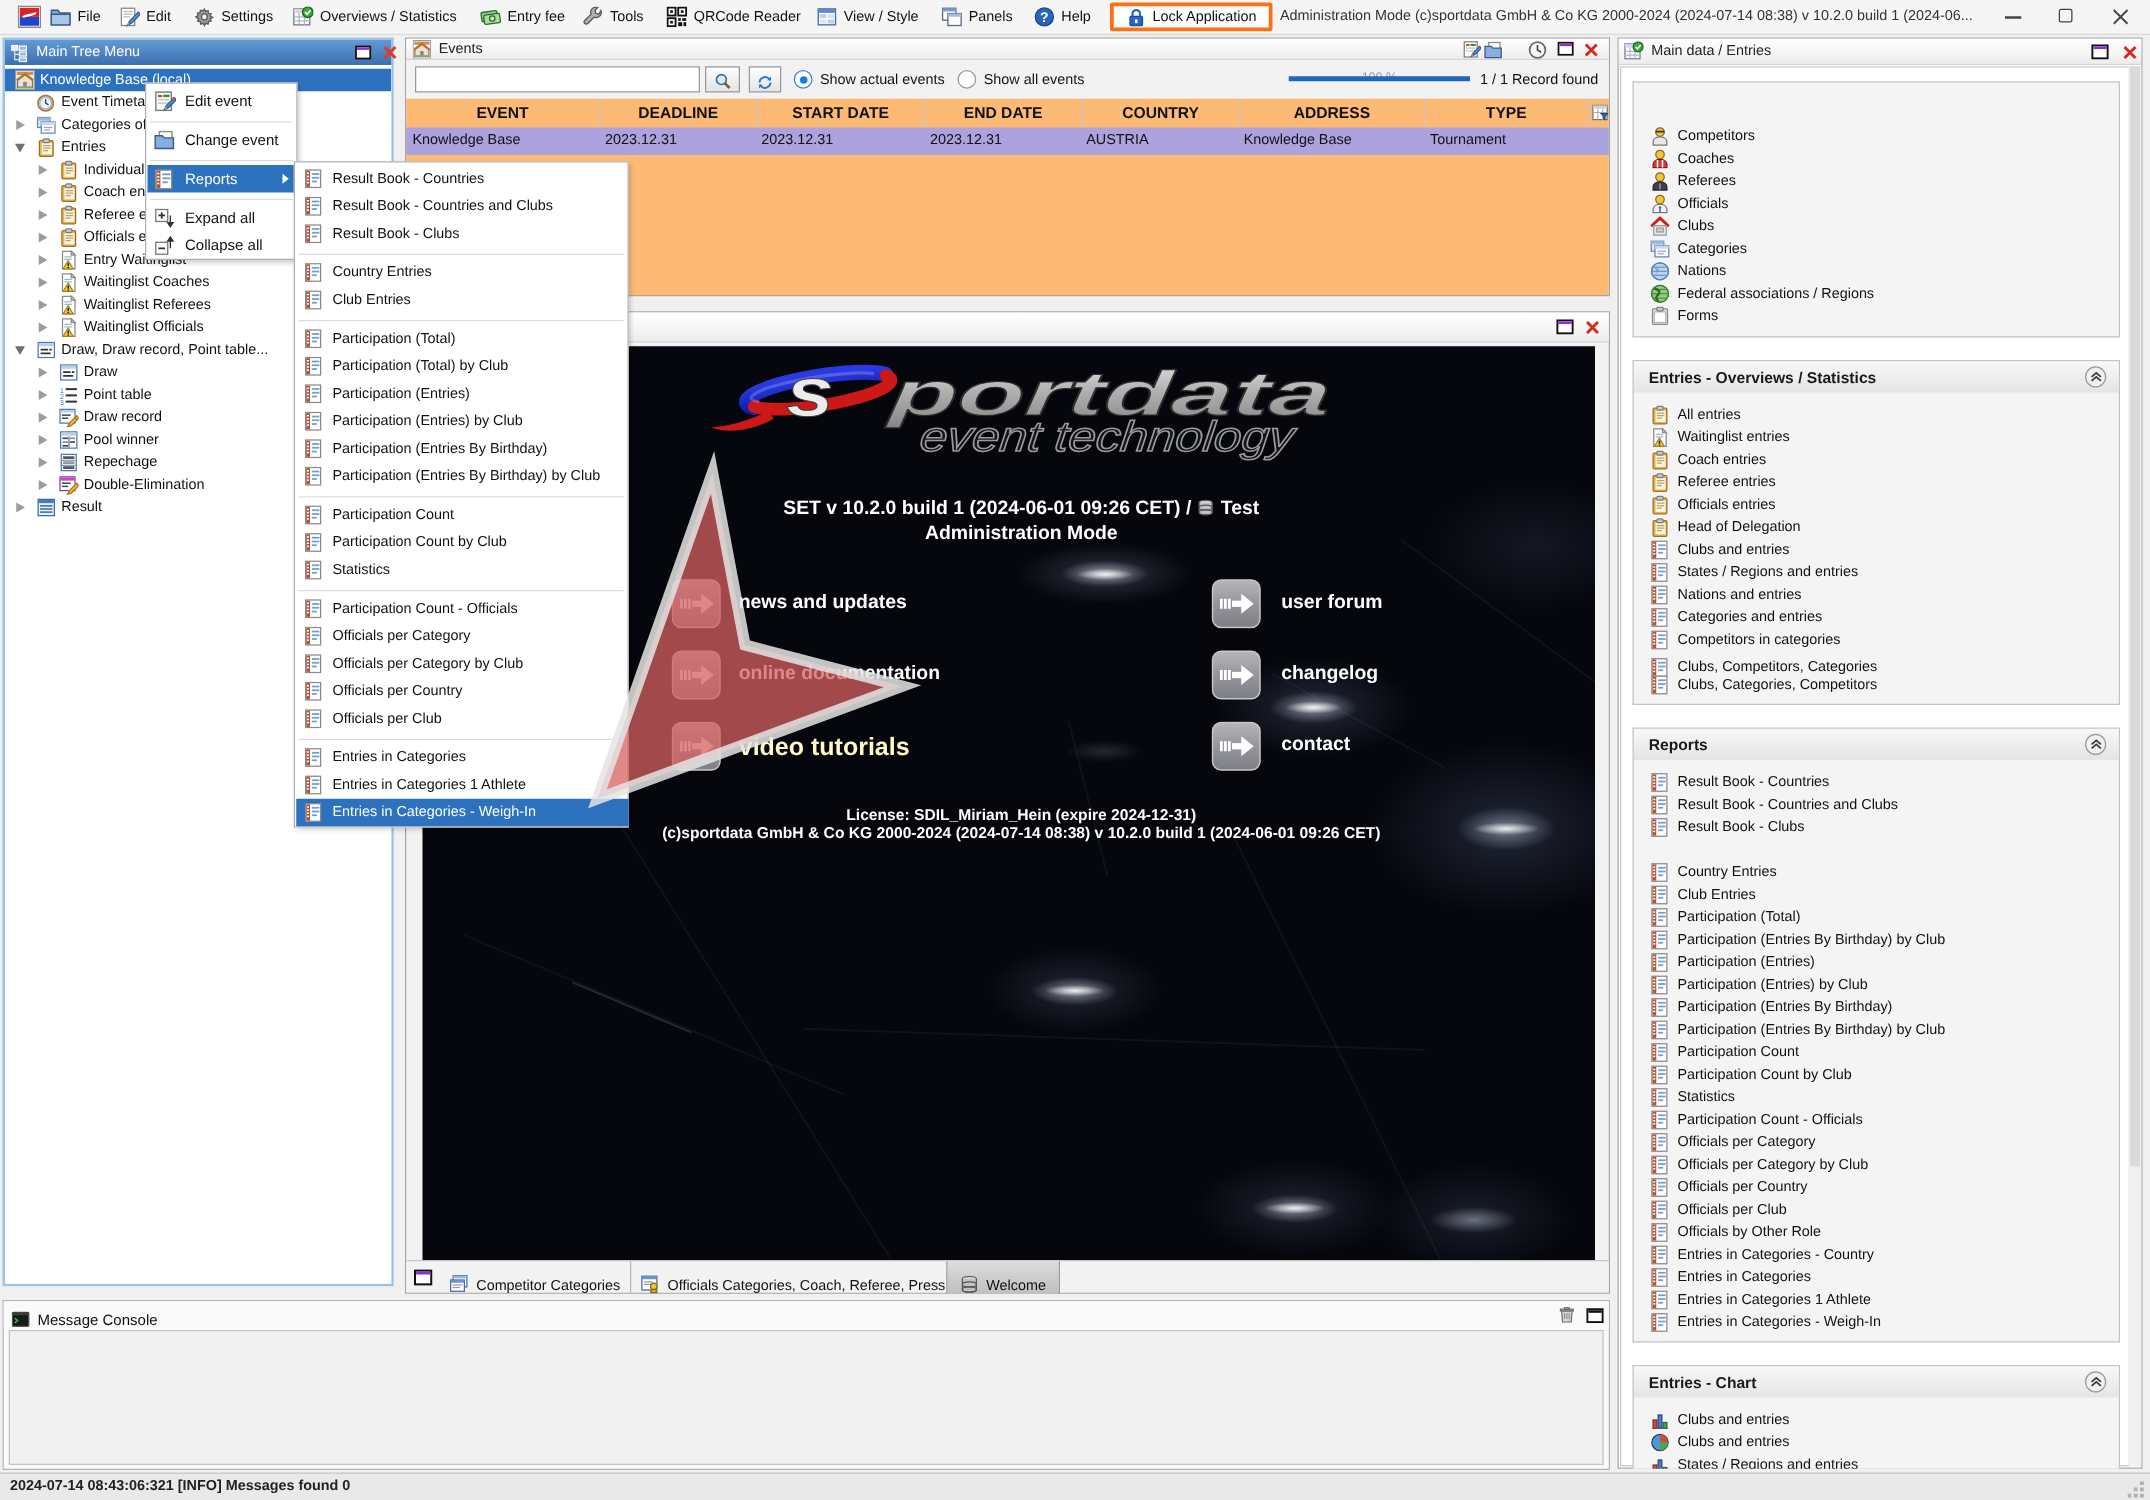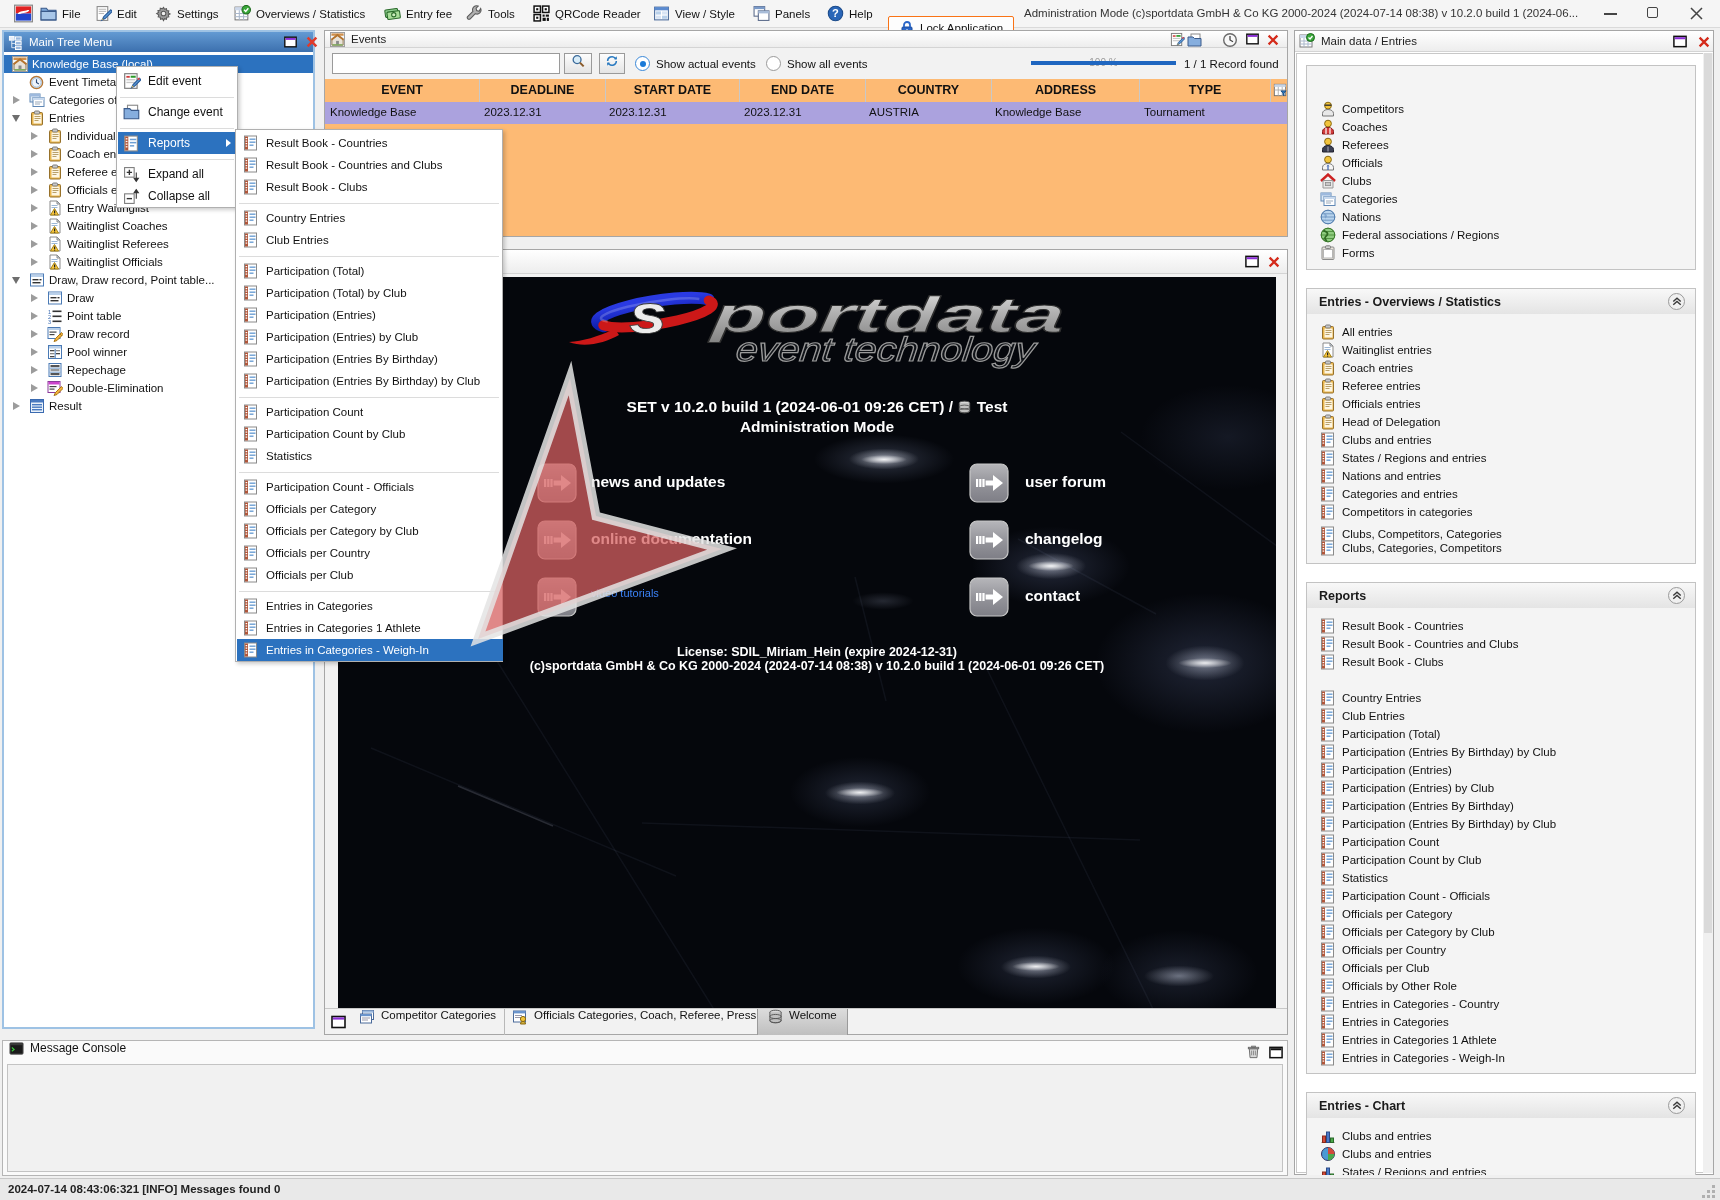--- a/index.html
+++ b/index.html
@@ -1,17 +1,17 @@
 <!DOCTYPE html>
 <html><head><meta charset="utf-8"><style>
 *{margin:0;padding:0;box-sizing:border-box}
 html,body{width:1720px;height:1200px;overflow:hidden}
 body{font-family:"Liberation Sans",sans-serif;background:#f0f0f0;position:relative;font-size:11.5px;color:#111}
 .p{position:absolute}
-.flex{display:flex;align-items:flex-start}
+.flex{display:flex;align-items:flex-end}
 .nw{white-space:nowrap}
 .panel{position:absolute;border:1px solid #a6a6a6;background:#f2f2f2}
 .ptitle{position:absolute;left:0;top:0;right:0;height:21px;background:linear-gradient(#ffffff,#ededed);border-bottom:1px solid #d4d4d4;display:flex;align-items:center;font-size:11.5px;color:#222}
 .tr{position:absolute;left:0;width:100%;height:18px;display:flex;align-items:center;font-size:11.5px;color:#111;white-space:nowrap}
 .arr-r{width:0;height:0;border-left:7px solid #9c9c9c;border-top:4.5px solid transparent;border-bottom:4.5px solid transparent;position:absolute}
 .arr-d{width:0;height:0;border-top:7px solid #6e6e6e;border-left:4.5px solid transparent;border-right:4.5px solid transparent;position:absolute}
 .mi{position:absolute;display:flex;align-items:center;white-space:nowrap}
 .sep{position:absolute;left:3px;right:3px;height:1px;background:#dcdcdc}
 .box{position:absolute;left:11px;width:390px;border:1px solid #c3c3c3;background:#f4f4f4;overflow:hidden}
 .bhead{position:absolute;left:0;top:0;right:0;height:25px;background:linear-gradient(#f8f8f8,#e4e4e4);display:flex;align-items:center;padding-left:12px;font-weight:bold;font-size:12.5px;color:#1a1a1a}
@@ -396,21 +396,21 @@
       </svg>QRCode Reader</div>
  <div class="p tbtn" style="left:653px;top:5px"><svg width="17" height="17">
         <use href="#i-view"></use>
       </svg>View / Style</div>
  <div class="p tbtn" style="left:753px;top:5px"><svg width="17" height="17">
         <use href="#i-panels"></use>
       </svg>Panels</div>
  <div class="p tbtn" style="left:827px;top:5px"><svg width="17" height="17">
         <use href="#i-help"></use>
       </svg>Help</div>
- <div class="p tbtn" style="left:888px;top:16px;height:23px;padding:0 10px;border:1px solid #f97316;border-radius:2px;background:#fdfdfd"><svg width="16" height="16">
+ <div class="p tbtn" style="left:888px;top:2px;height:23px;padding:0 10px;border:3px solid #f97316;border-radius:2px;background:#fdfdfd"><svg width="16" height="16">
         <use href="#i-lock"></use>
       </svg>Lock Application</div>
  <div class="p nw" style="left:1024px;top:7px;color:#333">Administration Mode (c)sportdata GmbH &amp; Co KG 2000-2024 (2024-07-14 08:38)  v 10.2.0 build 1 (2024-06...</div>
  <div class="p" style="left:1604px;top:13px;width:13px;height:1.6px;background:#444"></div>
  <div class="p" style="left:1647px;top:7px;width:11px;height:11px;border:1.6px solid #444;border-radius:2px"></div>
  <svg class="p" style="left:1690px;top:7px" width="13" height="13" viewBox="0 0 13 13">
       <path d="M1 1l11 11M12 1L1 12" stroke="#444" stroke-width="1.5"></path>
     </svg>
 </div>
 
@@ -721,21 +721,21 @@
         <use href="#i-btnarrow"></use>
       </svg>
   <svg class="p" style="left:631px;top:243px" width="40" height="40">
         <use href="#i-btnarrow"></use>
       </svg>
   <svg class="p" style="left:631px;top:300px" width="40" height="40">
         <use href="#i-btnarrow"></use>
       </svg>
   <div class="p nw" style="left:253px;top:196px;color:#fff;font-weight:bold;font-size:15.5px">news and updates</div>
   <div class="p nw" style="left:253px;top:253px;color:#fff;font-weight:bold;font-size:15.5px">online documentation</div>
-  <div class="p nw" style="left:253px;top:310px;color:#3b82f6;font-weight:normal;font-size:11px">video tutorials</div>
+  <div class="p nw" style="left:253px;top:310px;color:#fef9c3;font-weight:bold;font-size:20px">video tutorials</div>
   <div class="p nw" style="left:687px;top:196px;color:#fff;font-weight:bold;font-size:15.5px">user forum</div>
   <div class="p nw" style="left:687px;top:253px;color:#fff;font-weight:bold;font-size:15.5px">changelog</div>
   <div class="p nw" style="left:687px;top:310px;color:#fff;font-weight:bold;font-size:15.5px">contact</div>
   <div class="p nw" style="left:10px;top:368px;width:938px;text-align:center;color:#fff;font-weight:bold;font-size:12.5px">License: SDIL_Miriam_Hein (expire 2024-12-31)</div>
   <div class="p nw" style="left:10px;top:382px;width:938px;text-align:center;color:#fff;font-weight:bold;font-size:12.5px">(c)sportdata GmbH &amp; Co KG 2000-2024 (2024-07-14 08:38) v 10.2.0 build 1 (2024-06-01 09:26 CET)</div>
  </div>
 
  <div class="p" style="left:0;top:758px;right:0;height:26px;background:#f2f2f2;border-top:1px solid #c8c8c8">
   <svg class="p" style="left:5px;top:5px" width="17" height="16">
         <use href="#i-winmax"></use>

